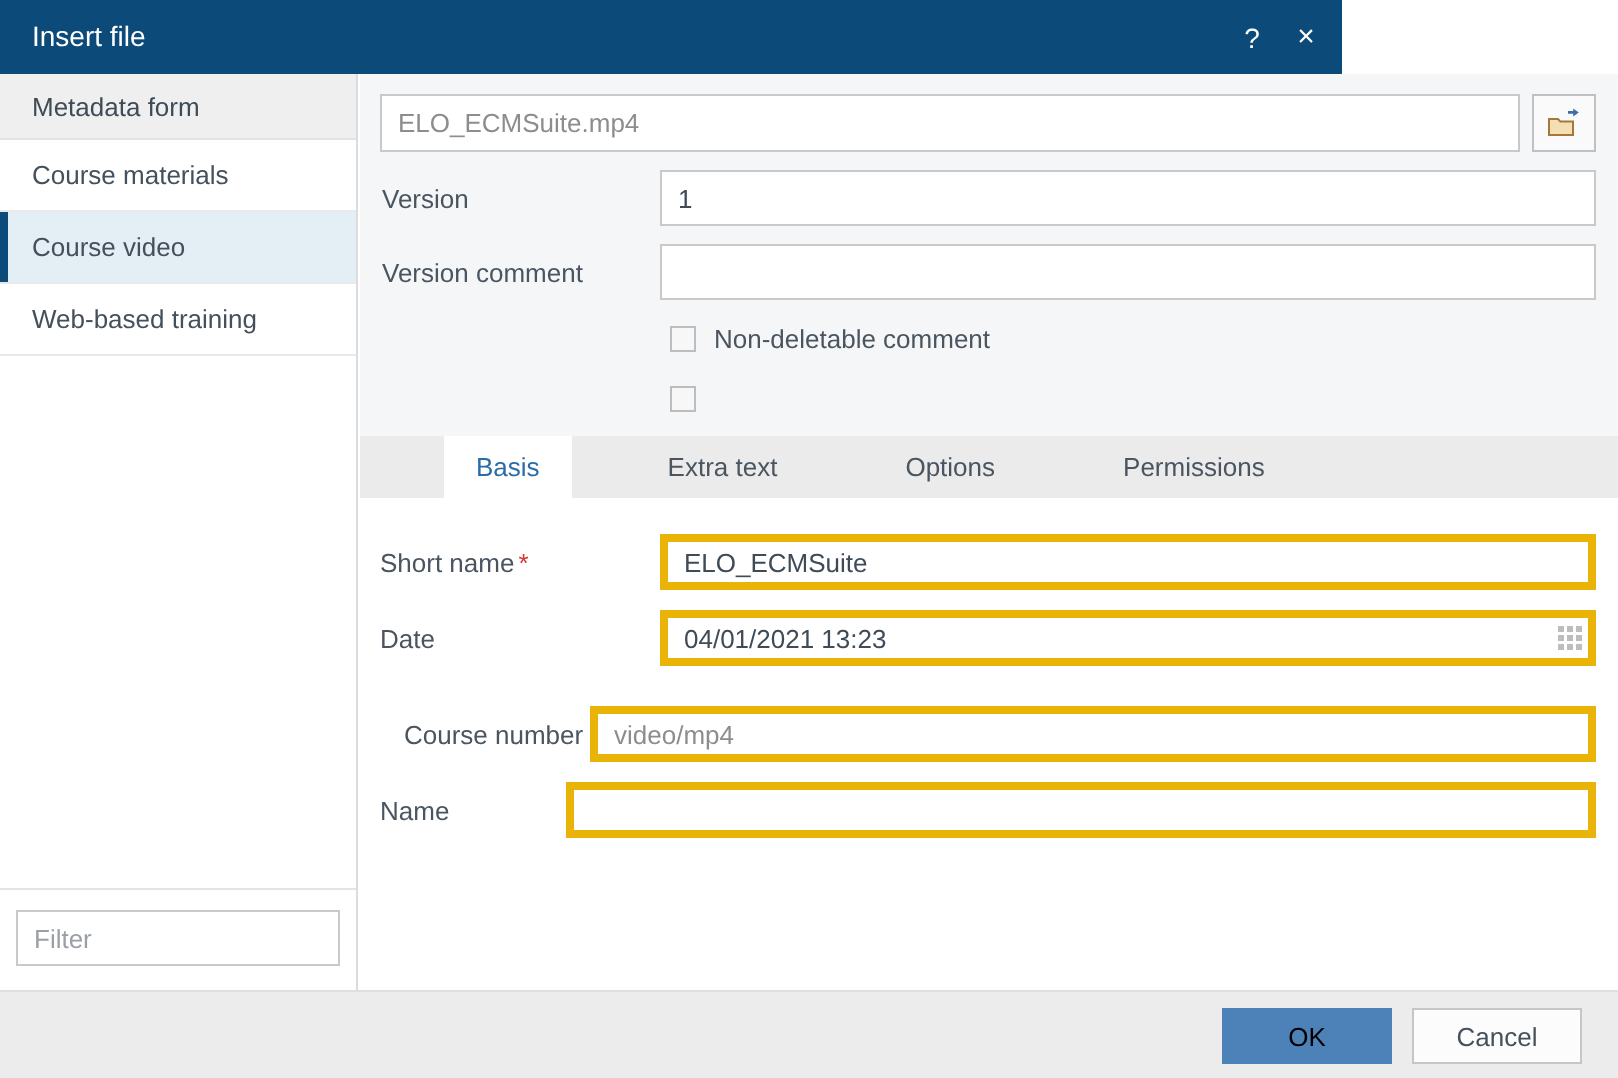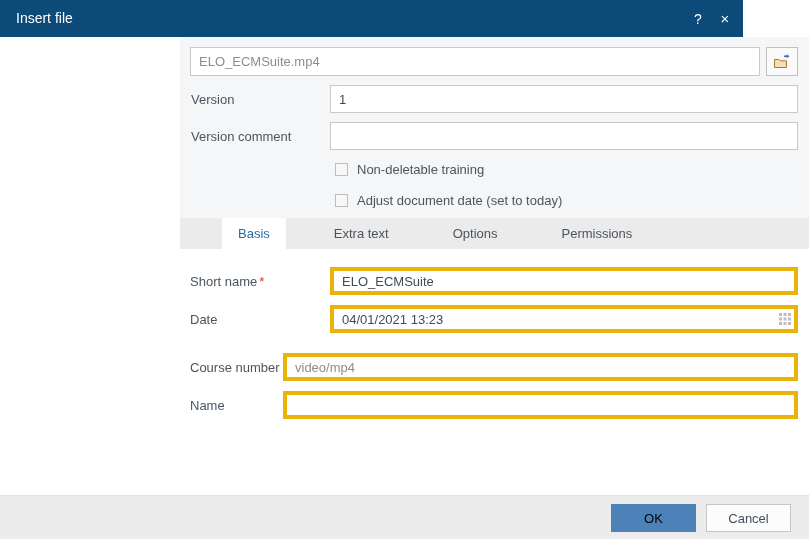--- a/index.html
+++ b/index.html
@@ -20,21 +20,21 @@
     position: relative;
     width: 809px;
     height: 539px;
     box-sizing: border-box;
   }
 
   
   .titlebar {
     position: absolute;
     left: 0; top: 0;
-    width: 743px; height: 37px;
+    width: 671px; height: 37px;
     background: #0c4a79;
     color: #ffffff;
   }
   .titlebar-text {
     position: absolute;
     left: 16px; top: 0;
     line-height: 37px;
     font-size: 14px;
     color: #ffffff;
   }
@@ -289,21 +289,21 @@
   }
   .panel-input.grayval { color: #8d8d8d; }
   .cal-icon {
     position: absolute;
     right: 7px;
     top: 50%;
     transform: translateY(-50%);
     cursor: pointer;
     display: flex;
   }
-  .rowgap { margin-top: 20px; }
+  .rowgap { margin-top: 20px; margin-left: 12px; }
 
   
   .footer {
     position: absolute;
     left: 0; bottom: 0;
     width: 809px; height: 44px;
     background: #ececec;
     border-top: 1px solid #dfdfdf;
     box-sizing: border-box;
   }
@@ -343,20 +343,37 @@
 <div class="dialog">
 
   <div class="titlebar">
     <div class="titlebar-text">Insert file</div>
     <div class="titlebar-actions">
       <div class="tb-btn">?</div>
       <div class="tb-btn close">×</div>
     </div>
   </div>
 
+  <div class="sidebar">
+    <div class="sidebar-header">Metadata form</div>
+
+    <div class="side-item">
+      <span>Course materials</span>
+    </div>
+    <div class="side-item selected">
+      <span>Course video</span>
+    </div>
+    <div class="side-item">
+      <span>Web-based training</span>
+    </div>
+
+    <div class="sidebar-filter-wrap">
+      <input class="filter-input" type="text" placeholder="Filter" style="">
+    </div>
+  </div>
 
   <div class="main">
 
     <div class="top-section">
 
       <div class="file-row">
         <input class="file-input" type="text" placeholder="" value="ELO_ECMSuite.mp4" style="">
         <div class="browse-btn">
           <svg width="18" height="16" viewBox="0 0 18 16">
             <path d="M11 1.5 L13.6 1.5 L13.6 0.2 L16.4 2.2 L13.6 4.2 L13.6 2.9 L11 2.9 Z" fill="#3c6fa8"></path>
@@ -370,26 +387,25 @@
         <input class="text-input" type="text" placeholder="" value="1" style="">
       </div>
 
       <div class="form-row">
         <div class="form-label">Version comment</div>
         <input class="text-input" type="text" placeholder="" style="">
       </div>
 
       <div class="check-row">
         <div class="checkbox"></div>
-        <div class="check-label">Non-deletable training</div>
+        <div class="check-label">Non-deletable comment</div>
       </div>
 
       <div class="check-row second">
         <div class="checkbox"></div>
-        <div class="check-label">Adjust document date (set to today)</div>
       </div>
 
     </div>
 
     <div class="tabbar">
       <div class="tab active">Basis</div>
       <div class="tab">Extra text</div>
       <div class="tab">Options</div>
       <div class="tab">Permissions</div>
     </div>

